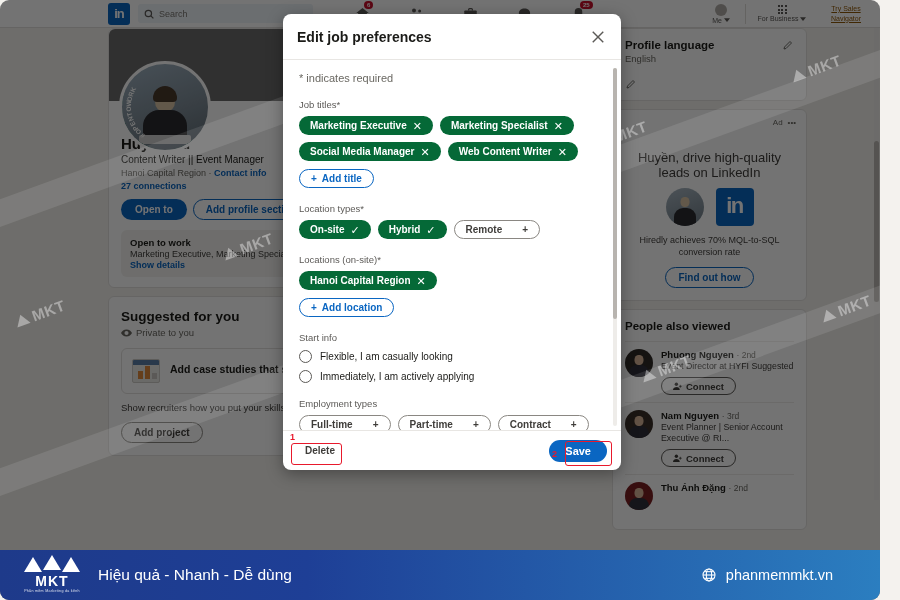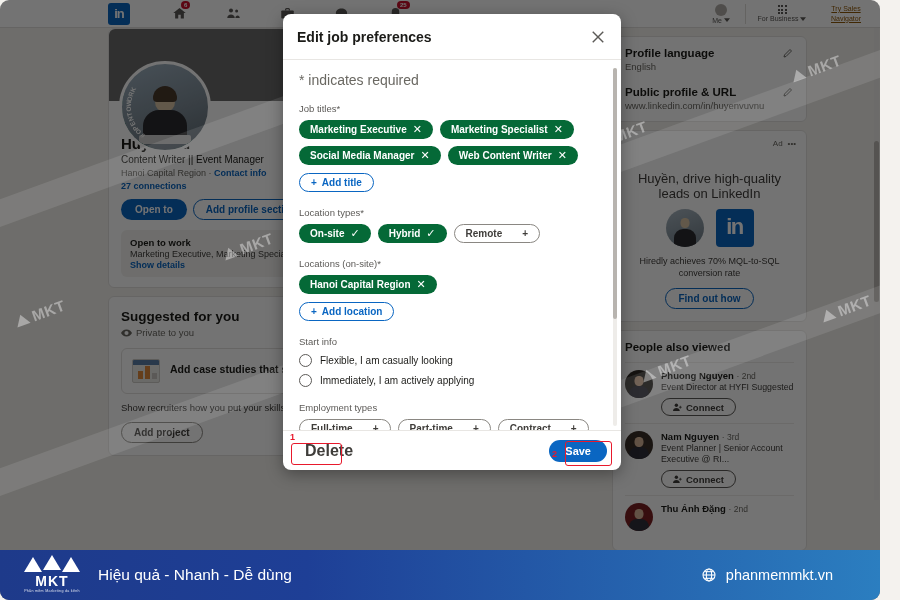--- a/index.html
+++ b/index.html
@@ -71,21 +71,21 @@
   .grid-ico { display: grid; grid-template-columns: repeat(3, 2px); gap: 1.5px; }
   .grid-ico i { width: 2px; height: 2px; background: #5c5a57; display: block; }
   .nav-sales {
     width: 62px; text-align: center; font-size: 7px; color: #915907;
     text-decoration: underline; line-height: 10px; padding-right: 6px;
   }
 
   
   #li-body { position: absolute; top: 28px; left: 0; right: 0; bottom: 0; }
   .col-left { position: absolute; left: 108px; top: 0; width: 480px; }
-  .col-right { position: absolute; left: 612px; top: 8px; width: 195px; }
+  .col-right { position: absolute; left: 612px; top: 0; width: 195px; }
 
   .card { background: #fff; border: 1px solid #e3e1de; border-radius: 6px; }
 
   .cover { height: 72px; background: #6b6b6b; border-radius: 6px 6px 0 0; }
   .profile-card { position: relative; padding: 0 0 10px 0; }
   .pfp {
     position: absolute; left: 10px; top: 32px;
     width: 92px; height: 92px; border-radius: 50%;
     border: 3px solid #fff; overflow: hidden;
     background: linear-gradient(160deg,#9fb2c1 0%, #7f8d98 55%, #5e6a73 100%);
@@ -215,27 +215,27 @@
   .m-head {
     height: 46px; display: flex; align-items: center; justify-content: space-between;
     padding: 0 14px; border-bottom: 1px solid #e8e6e3; flex: none;
   }
   .m-title { font-size: 14px; font-weight: 700; color: #1b1b18; }
   .m-close { width: 18px; height: 18px; color: #5c5a57; cursor: pointer; }
   .m-body { flex: 1; overflow: hidden; position: relative; padding: 12px 16px 6px 16px; }
   .m-scroll { position: absolute; right: 4px; top: 8px; bottom: 4px; width: 4px; background: #eeece9; border-radius: 2px;}
   .m-scroll i { position: absolute; top: 0; height: 70%; left: 0; right: 0; background: #b8b4af; border-radius: 2px; display: block; }
 
-  .req-note { font-size: 14px; color: #6a6862; }
+  .req-note { font-size: 11px; color: #6a6862; }
   .fld-label { font-size: 9.5px; color: #5c5a57; margin-top: 15px; margin-bottom: 6px; }
   .chips { display: flex; flex-wrap: wrap; gap: 7px; }
   .chip {
     background: #056937; color: #fff; border: none; border-radius: 13px;
     font-size: 10px; font-weight: 700; padding: 4px 11px; cursor: pointer;
-    display: inline-flex; align-items: flex-start; gap: 6px;
+    display: inline-flex; align-items: flex-end; gap: 6px;
   }
   .chip .x { font-weight: 400; font-size: 11px; line-height: 10px; }
   .chip-out {
     background: #fff; color: #0a66c2; border: 1.2px solid #0a66c2; border-radius: 13px;
     font-size: 10px; font-weight: 700; padding: 3px 11px; cursor: pointer;
     display: inline-flex; align-items: center; gap: 5px;
   }
   .chip-grey {
     background: #fff; color: #3f3d3a; border: 1.2px solid #8a8782; border-radius: 13px;
     font-size: 10px; font-weight: 700; padding: 3px 11px; cursor: pointer;
@@ -246,21 +246,21 @@
     width: 13px; height: 13px; border: 1.4px solid #5c5a57; border-radius: 50%; flex: none; cursor: pointer;
   }
   .radio-lbl { font-size: 10px; color: #1b1b18; }
 
   .m-foot {
     height: 40px; flex: none; border-top: 1px solid #e8e6e3;
     display: flex; align-items: center; justify-content: space-between;
     padding: 0 14px; position: relative;
   }
   .btn-delete {
-    background: #fff; color: #3f3d3a; border: none; font-size: 16px; font-weight: 600;
+    background: #fff; color: #3f3d3a; border: none; font-size: 10px; font-weight: 600;
     padding: 4px 8px; cursor: pointer; border-radius: 13px;
   }
   .btn-save {
     background: #0a66c2; color: #fff; border: none; border-radius: 14px;
     font-size: 11px; font-weight: 700; padding: 5px 16px; cursor: pointer;
   }
 
   
   .anno-box { position: absolute; border: 1.8px solid #e8192c; border-radius: 3px; z-index: 70; pointer-events: none; }
   .anno-num { position: absolute; color: #e8192c; font-size: 9px; font-weight: 700; z-index: 70; }
@@ -300,20 +300,27 @@
 </style>
 </head>
 <body>
 
 <div id="screen">
 
   <div id="li-page">
 
     <div id="topnav">
       <div class="li-logo">in</div>
+      <div class="searchbox">
+        <svg class="sico" viewBox="0 0 16 16" fill="none" stroke="#5c5a57" stroke-width="2">
+            <circle cx="7" cy="7" r="5"></circle>
+            <line x1="11" y1="11" x2="15" y2="15"></line>
+          </svg>
+        <span title="Search">Search</span>
+      </div>
       <div class="nav-items">
         <div class="nav-item">
           <svg viewBox="0 0 24 24" fill="#5c5a57">
               <path d="M12 3 2 11h3v9h5v-6h4v6h5v-9h3z"></path>
             </svg>
           <span class="badge">6</span>
         </div>
         <div class="nav-item">
           <svg viewBox="0 0 24 24" fill="#5c5a57">
               <circle cx="8" cy="7" r="3.2"></circle>
@@ -454,24 +461,20 @@
             <div>
               <div class="rc-h">Profile language</div>
               <div class="rc-v">English</div>
             </div>
             <svg class="pencil" viewBox="0 0 24 24" fill="none" stroke="#5c5a57" stroke-width="1.8">
                 <path d="M4 20l4-1 11-11-3-3L5 16z"></path>
               </svg>
           </div>
           <div class="rc-sep"></div>
           <div class="rc-row">
-            <div>
-              <div class="rc-h">Public profile &amp; URL</div>
-              <div class="rc-v">www.linkedin.com/in/huyenvuvnu</div>
-            </div>
             <svg class="pencil" viewBox="0 0 24 24" fill="none" stroke="#5c5a57" stroke-width="1.8">
                 <path d="M4 20l4-1 11-11-3-3L5 16z"></path>
               </svg>
           </div>
         </div>
 
         <div class="card ad-card">
           <div class="ad-top">
             <span>Ad</span>
             <span>•••</span>

